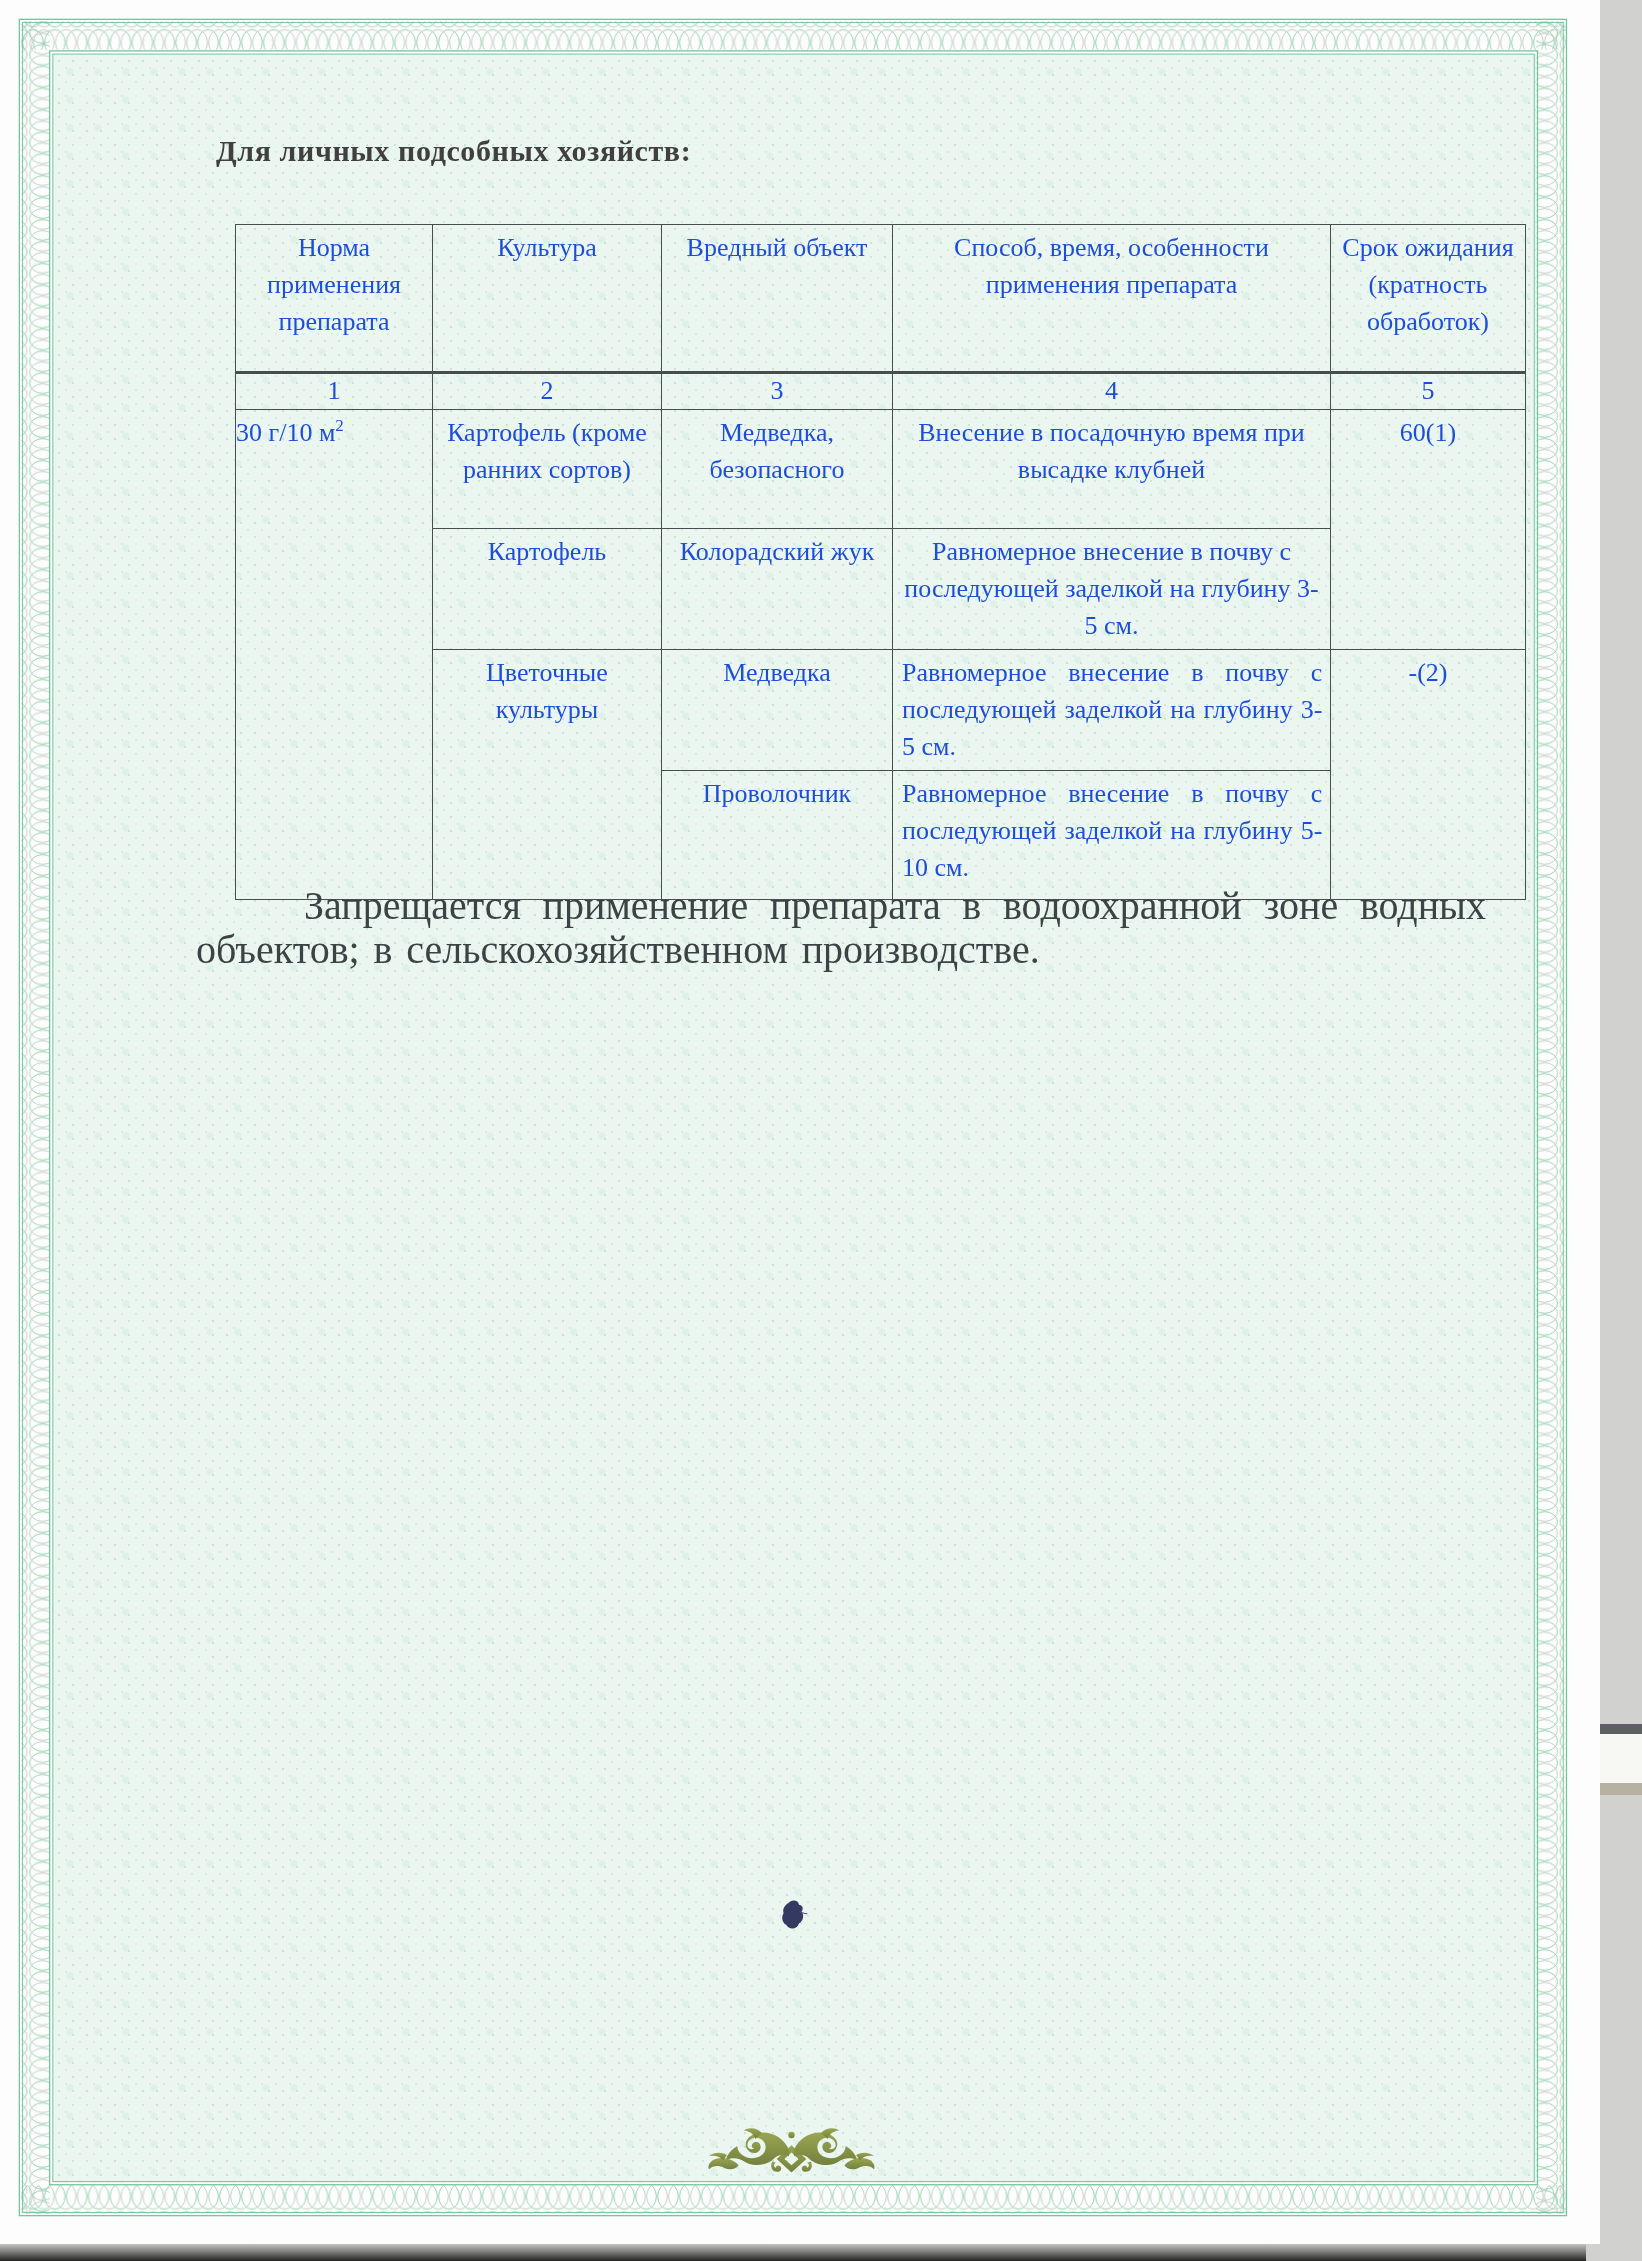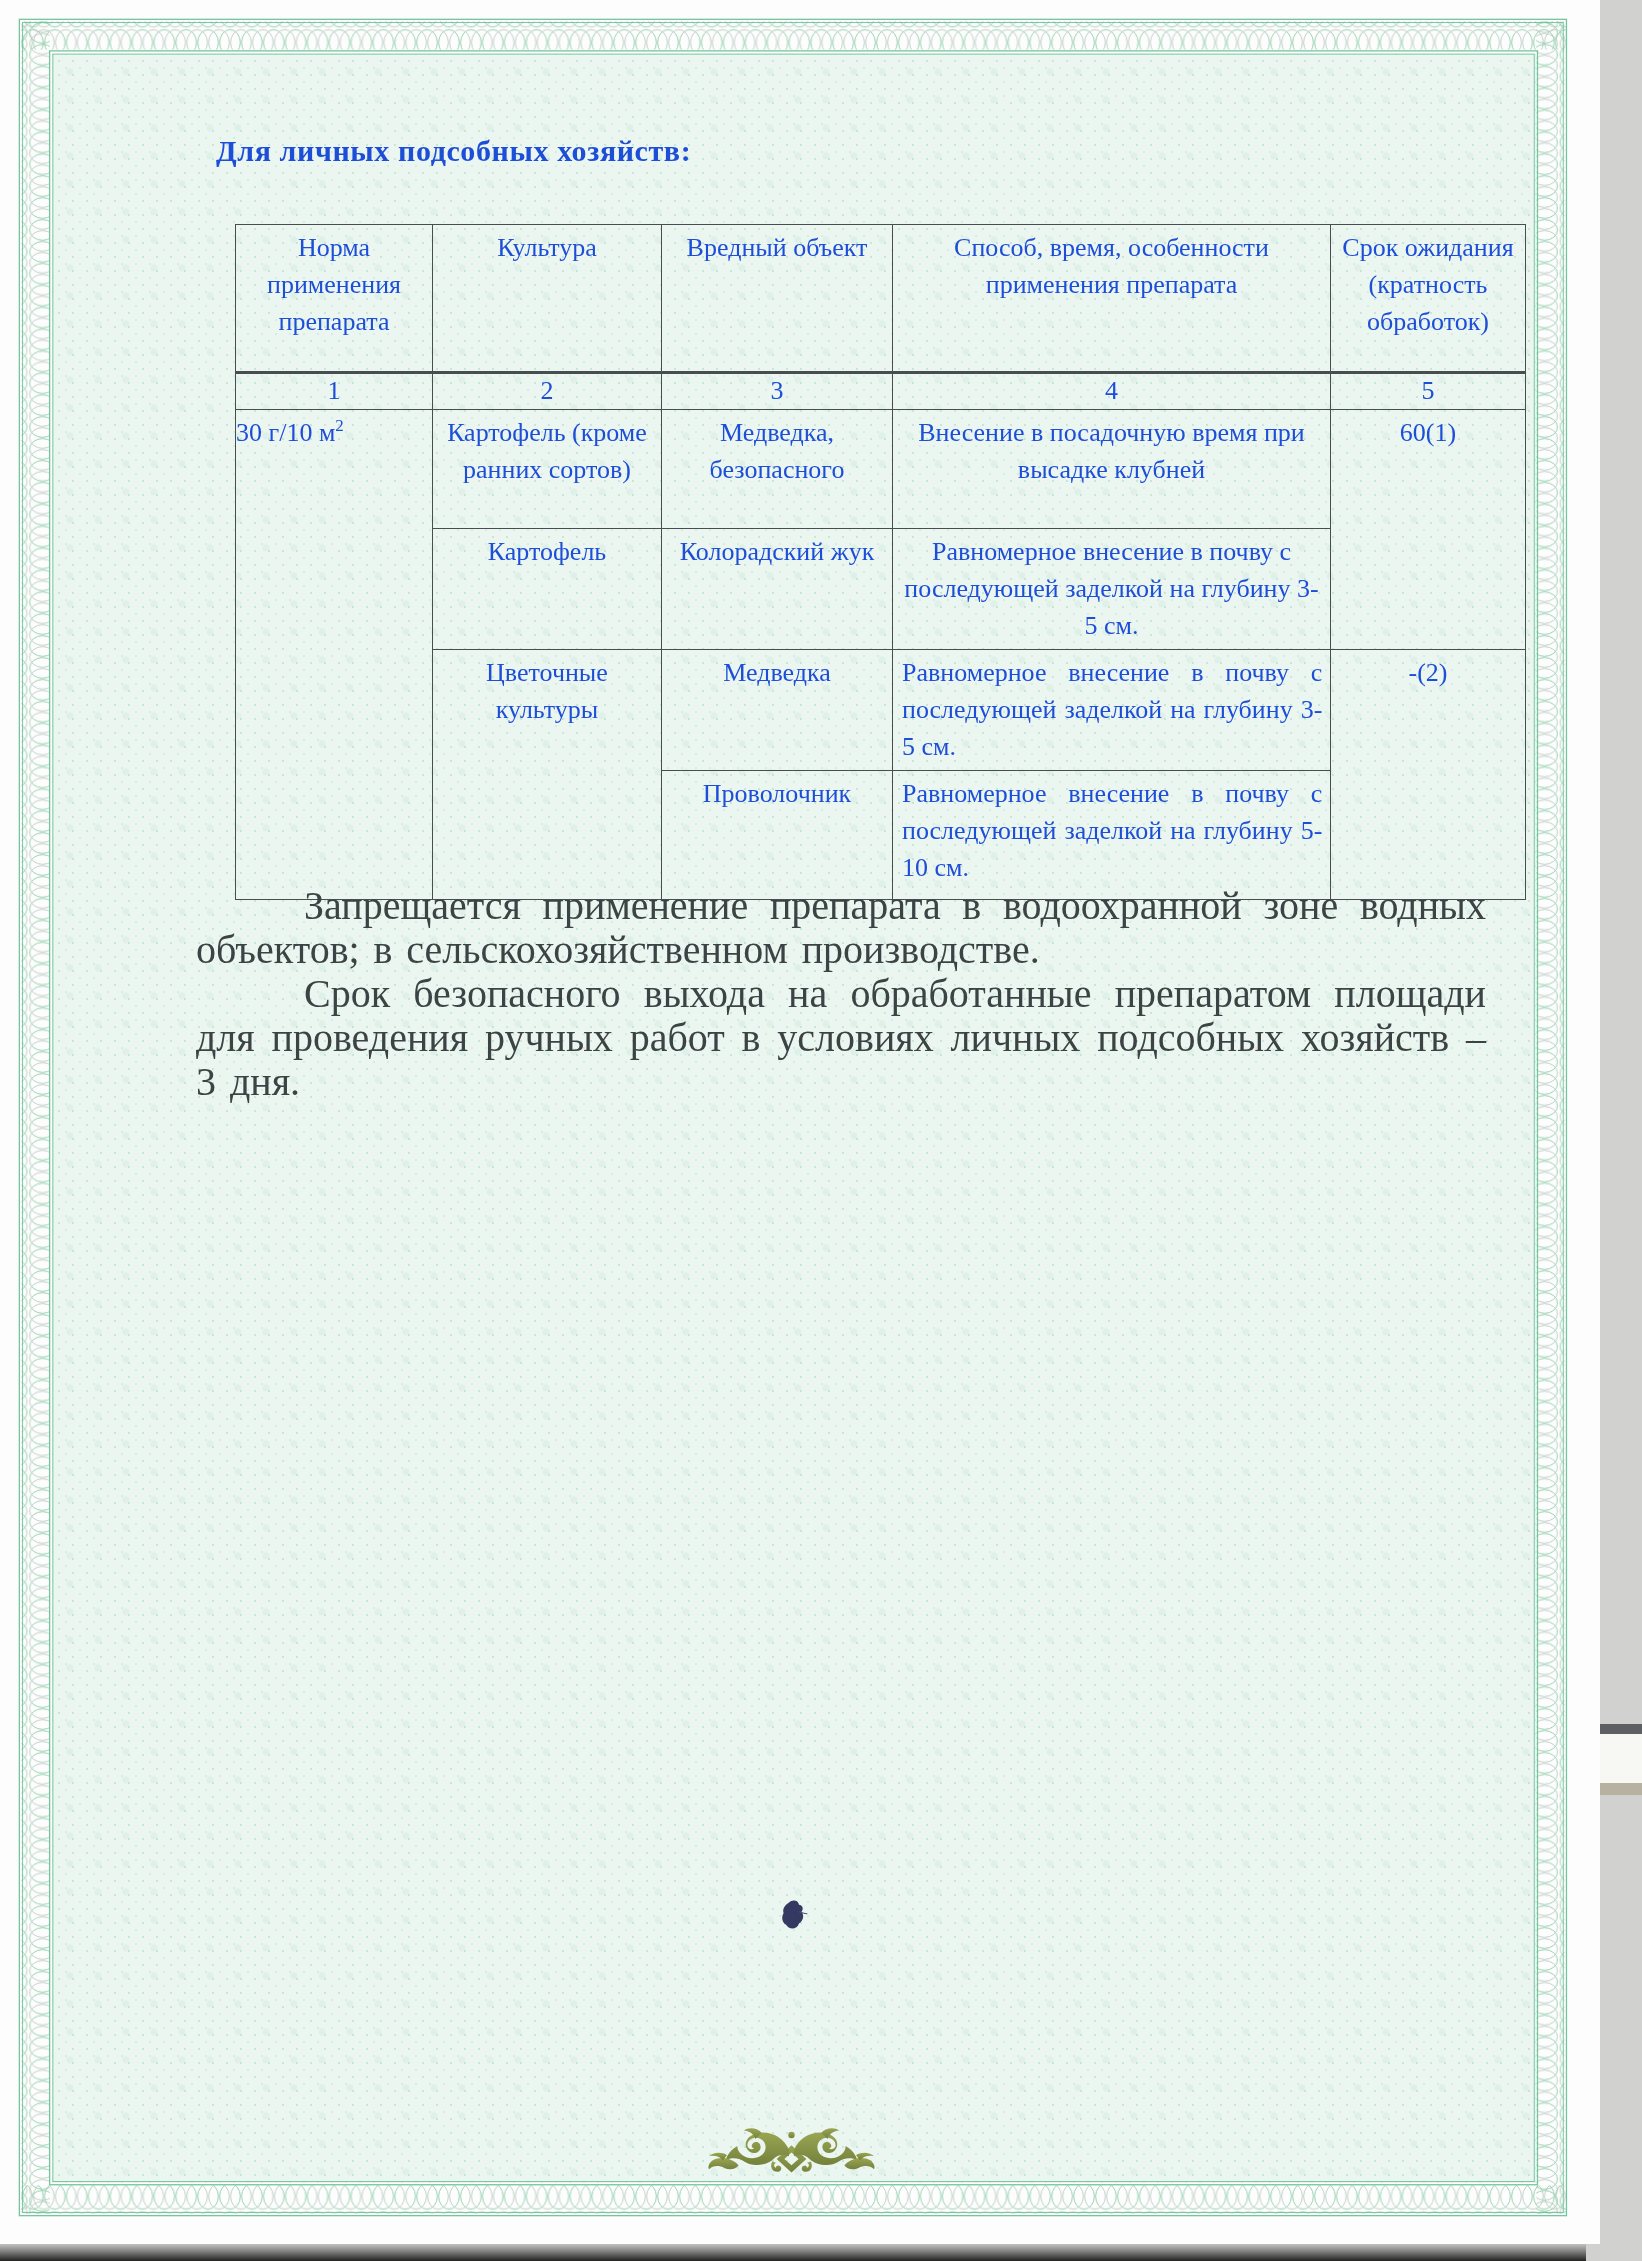--- a/index.html
+++ b/index.html
@@ -20,21 +20,21 @@
     background-image:
       radial-gradient(circle, rgba(118,195,160,.30) 0.8px, transparent 1.2px),
       radial-gradient(circle, rgba(118,195,160,.20) 0.8px, transparent 1.2px),
       radial-gradient(circle, rgba(140,205,175,.14) 3.2px, transparent 4px);
     background-size:14px 14px, 14px 14px, 28px 28px;
     background-position:0 0, 7px 7px, 3.9px 3.9px;
   }
   .border-svg{position:absolute;left:0;top:0;}
   .title{
     position:absolute;left:216px;top:134px;margin:0;
-    font-size:30px;font-weight:bold;letter-spacing:0.6px;color:#1d4ed8;
+    font-size:30px;font-weight:bold;letter-spacing:0.6px;color:#404040;
     white-space:nowrap;
   }
   table.data-table{
     position:absolute;left:196px;top:224px;width:1290px;
     border-collapse:collapse;table-layout:fixed;
     font-size:26px;line-height:37px;color:#1d4ed8;margin-left:39px;
   }
   .data-table td,.data-table th{
     border:1.9px solid #484e50;
     padding:3.9px 6.4px 5.2px 6.4px;
@@ -143,21 +143,20 @@
       </tr>
       <tr class="row-4">
         <td>Проволочник</td>
         <td class="cell-justify">Равномерное внесение в почву с последующей заделкой на глубину 5-10 см.</td>
       </tr>
     </tbody>
   </table>
 
   <div class="paras">
     <p>Запрещается применение препарата в водоохранной зоне водных объектов; в сельскохозяйственном производстве.</p>
-    <p>Срок безопасного выхода на обработанные препаратом площади для проведения ручных работ в условиях личных подсобных хозяйств – 3 дня.</p>
   </div>
 
   <svg class="blot" width="27" height="36" viewBox="0 0 42 56">
     <path d="M12,6 C18,0 27,2 28,9 C33,9 36,15 32,20 C37,26 34,35 28,38 C25,48 12,48 8,40 C2,37 0,28 4,22 C2,15 6,10 12,6 Z" fill="#333960"></path>
     <path d="M28,20 C32,21 37,23 41,23" stroke="#4a5080" stroke-width="1.6" fill="none"></path>
   </svg>
 
   <svg class="ornament" width="169" height="49" viewBox="0 0 262 76">
     <defs>
       <linearGradient id="og" x1="0" y1="0" x2="0" y2="1">

